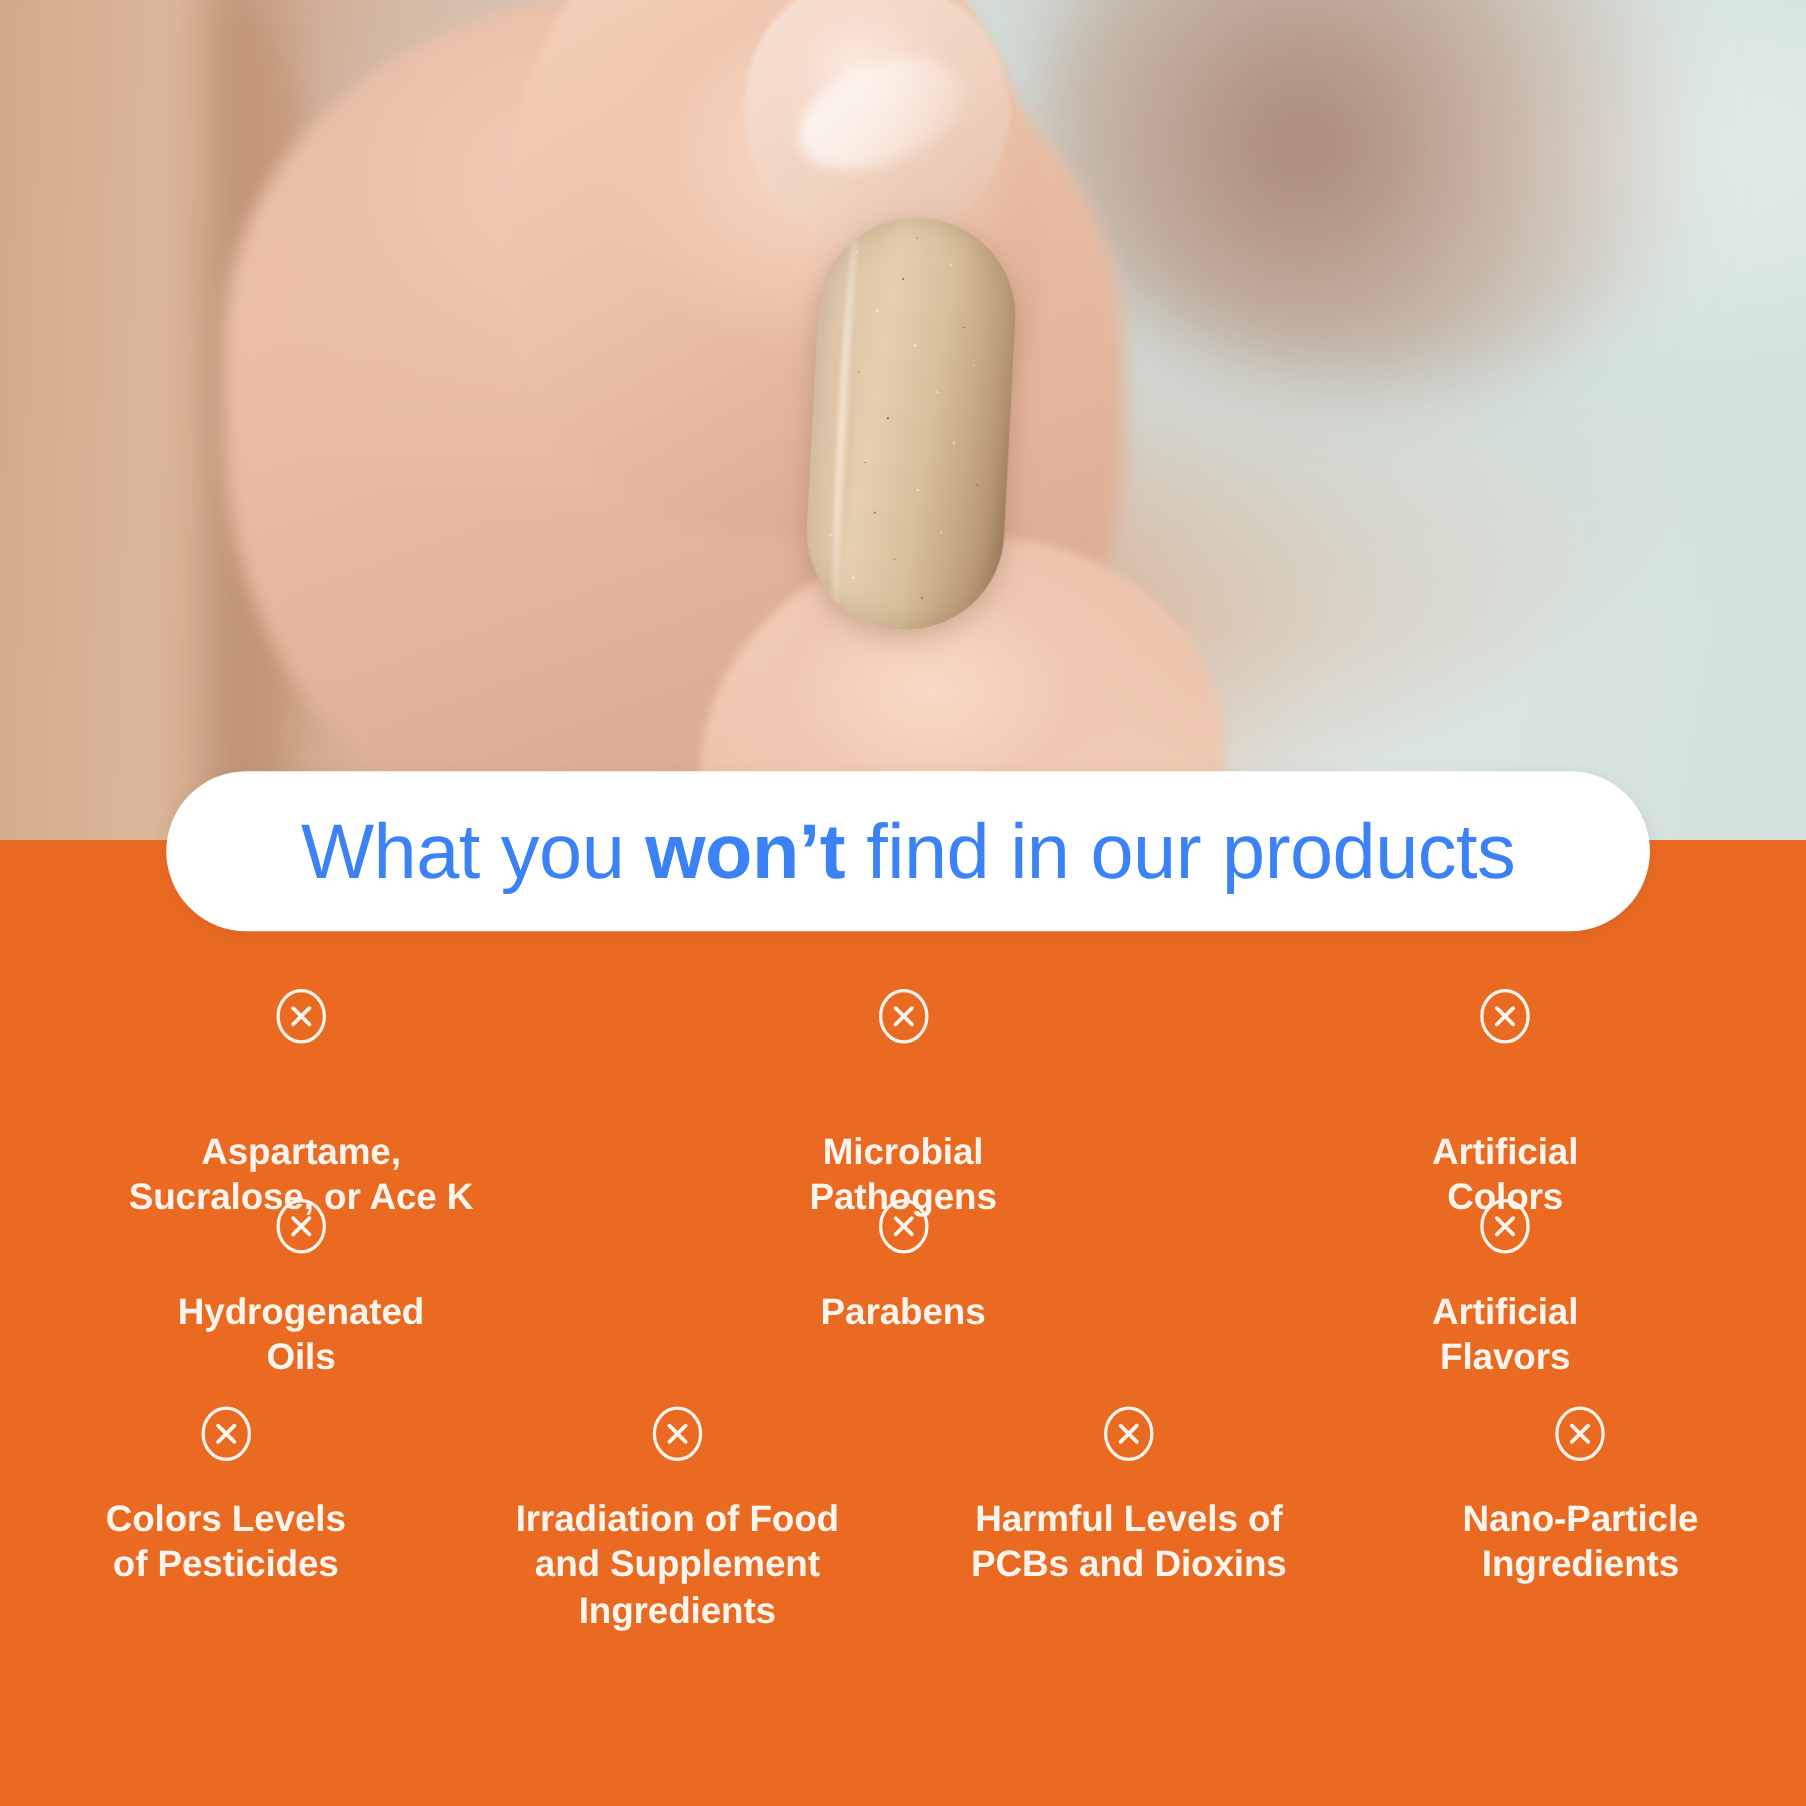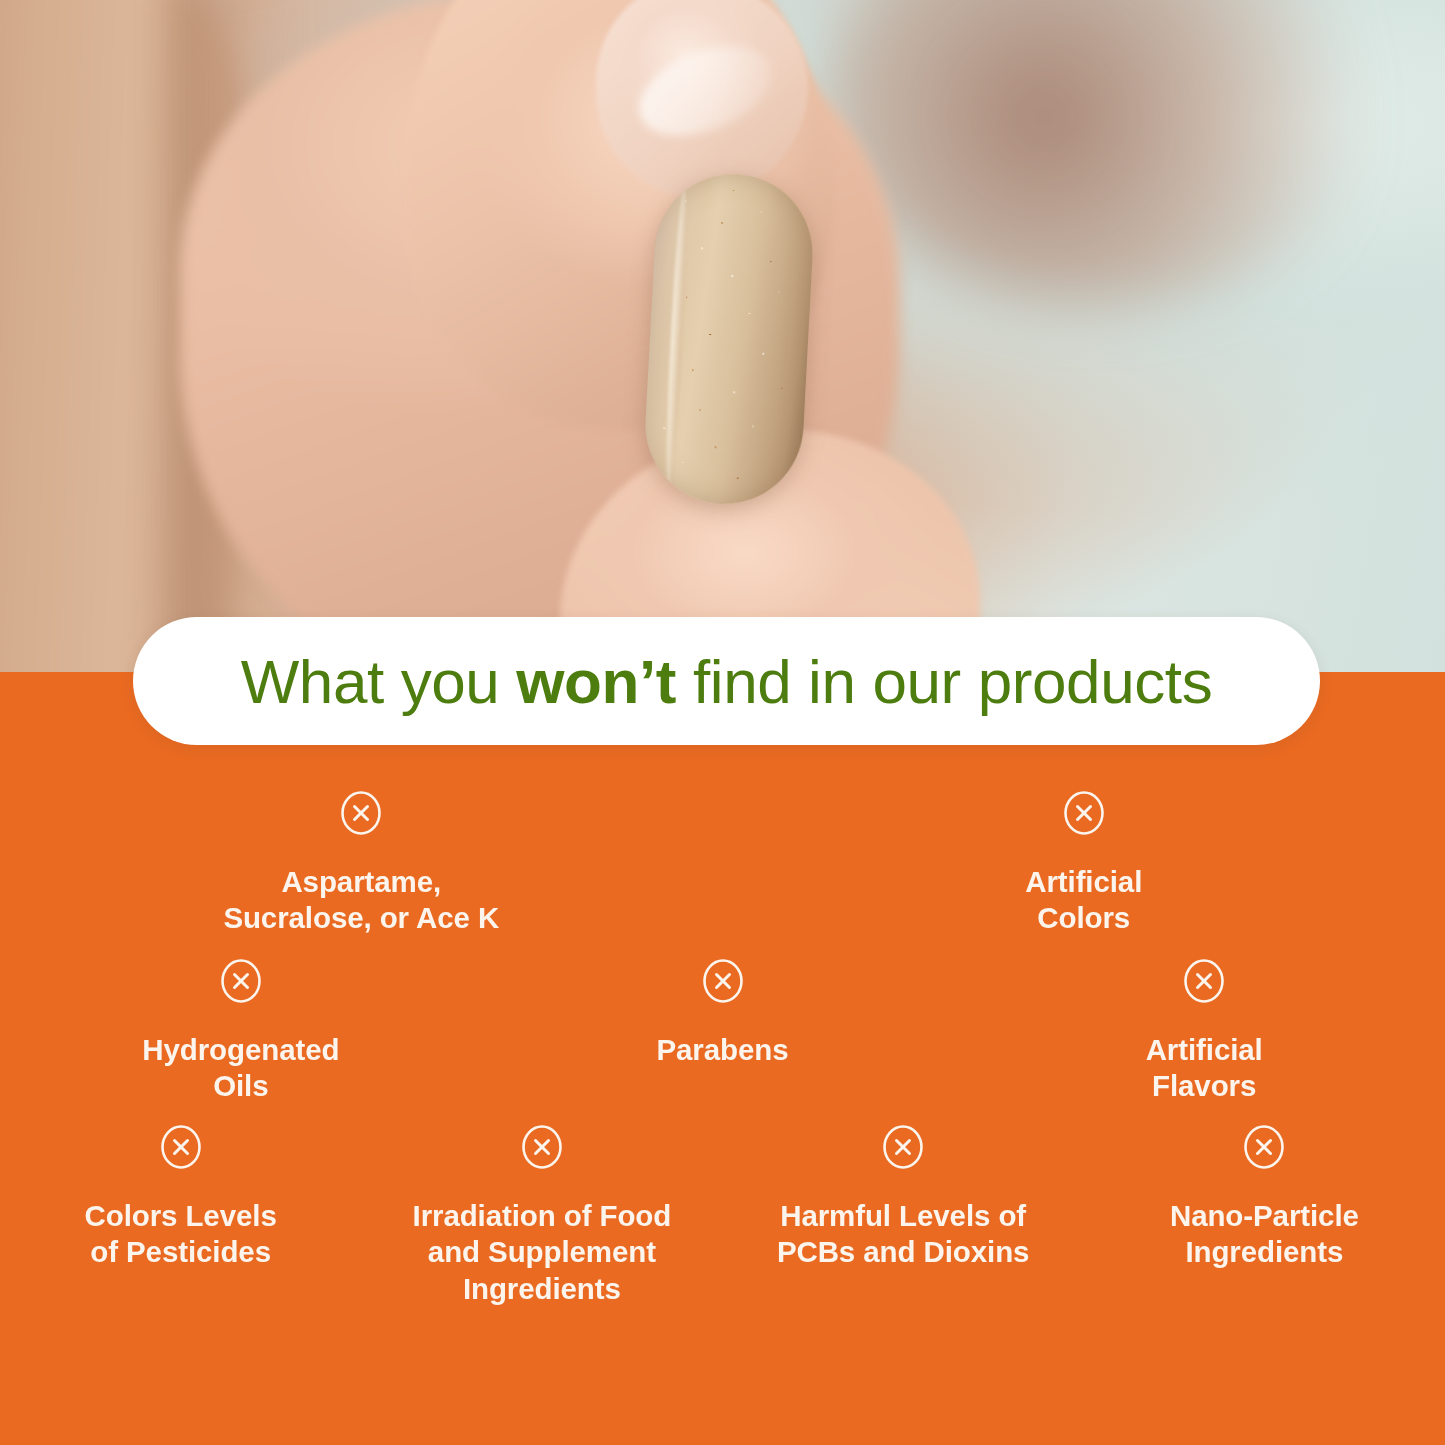--- a/index.html
+++ b/index.html
@@ -202,21 +202,21 @@
     background: #FFFFFF;
     border-radius: 64px;
     box-shadow: 0 4px 14px rgba(120,70,30,0.12);
     display: flex;
     align-items: center;
     justify-content: center;
     z-index: 5;
   }
   .headline {
     font-size: 62px;
-    color: #4d7c0f;
+    color: #3b82f6;
     letter-spacing: -0.4px;
     white-space: nowrap;
     font-weight: 500;
   }
   .headline b { font-weight: 800; }
 
   
   .panel {
     position: absolute;
     left: 0;
@@ -240,21 +240,21 @@
     width: 100%;
   }
   .cell {
     flex: 1 1 0;
     display: flex;
     flex-direction: column;
     align-items: center;
     padding: 0 14px;
     box-sizing: border-box;
   }
-  .row-1 .cell { height: 168px; }
+  .row-1 .cell { height: 168px; gap: 40px; }
   .row-2 .cell { height: 166px; }
   .row-3 .cell { height: 180px; }
 
   .x-icon {
     width: 42px;
     height: 46px;
     margin-bottom: 28px;
     flex: none;
   }
   .cell-label {
@@ -313,20 +313,29 @@
           </svg>
           <div class="cell-label">Aspartame,
 Sucralose, or Ace K</div>
         </div>
         <div class="cell">
           <svg class="x-icon" viewBox="0 0 42 46">
             <ellipse cx="21" cy="23" rx="18.5" ry="20.5" fill="none" stroke="#FBF5EE" stroke-width="2.6"></ellipse>
             <line x1="14.5" y1="16.5" x2="27.5" y2="29.5" stroke="#FBF5EE" stroke-width="3" stroke-linecap="round"></line>
             <line x1="27.5" y1="16.5" x2="14.5" y2="29.5" stroke="#FBF5EE" stroke-width="3" stroke-linecap="round"></line>
           </svg>
+          <div class="cell-label">Microbial
+Pathogens</div>
+        </div>
+        <div class="cell">
+          <svg class="x-icon" viewBox="0 0 42 46">
+            <ellipse cx="21" cy="23" rx="18.5" ry="20.5" fill="none" stroke="#FBF5EE" stroke-width="2.6"></ellipse>
+            <line x1="14.5" y1="16.5" x2="27.5" y2="29.5" stroke="#FBF5EE" stroke-width="3" stroke-linecap="round"></line>
+            <line x1="27.5" y1="16.5" x2="14.5" y2="29.5" stroke="#FBF5EE" stroke-width="3" stroke-linecap="round"></line>
+          </svg>
           <div class="cell-label">Artificial
 Colors</div>
         </div>
       </div>
 
       <div class="row row-2">
         <div class="cell">
           <svg class="x-icon" viewBox="0 0 42 46">
             <ellipse cx="21" cy="23" rx="18.5" ry="20.5" fill="none" stroke="#FBF5EE" stroke-width="2.6"></ellipse>
             <line x1="14.5" y1="16.5" x2="27.5" y2="29.5" stroke="#FBF5EE" stroke-width="3" stroke-linecap="round"></line>

